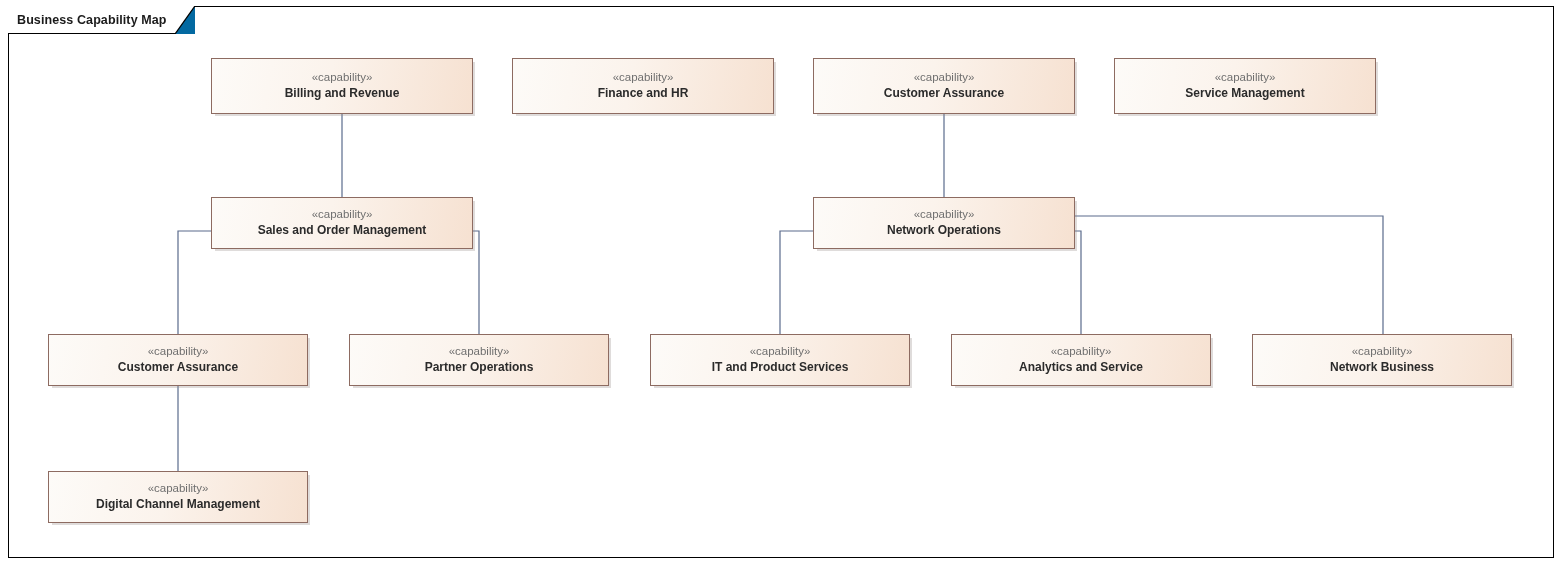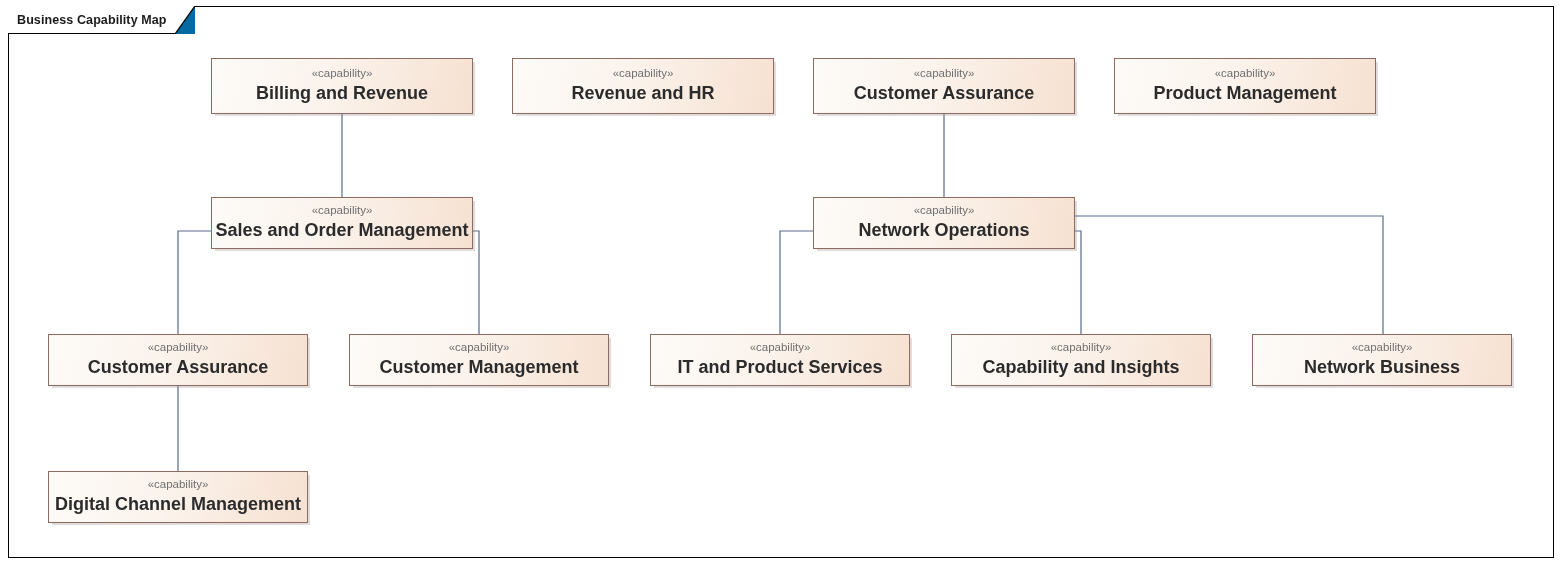--- a/index.html
+++ b/index.html
@@ -86,21 +86,21 @@
     text-align: right;
   }
   .node .stereotype {
     font-size: 11.5px;
     color: #6f6f6f;
     line-height: 1.25;
     font-weight: normal;
     white-space: nowrap;
   }
   .node .node-name {
-    font-size: 18px;
+    font-size: 12px;
     color: #2b2b2b;
     font-weight: bold;
     line-height: 1.3;
     margin-top: 2px;
     white-space: nowrap;
   }
 </style>
 </head>
 <body>
 
@@ -129,53 +129,53 @@
       <path d="M 178,386 L 178,471" fill="none" stroke="#5a6b8c" stroke-width="1.2"></path>
     </svg>
 
   <div id="nodes-layer">
       <div class="node" style="left: 211px; top: 58px; width: 262px; height: 56px;">
         <div class="stereotype">«capability»</div>
         <div class="node-name">Billing and Revenue</div>
       </div>
       <div class="node" style="left: 512px; top: 58px; width: 262px; height: 56px;">
         <div class="stereotype">«capability»</div>
-        <div class="node-name">Revenue and HR</div>
+        <div class="node-name">Finance and HR</div>
       </div>
       <div class="node" style="left: 813px; top: 58px; width: 262px; height: 56px;">
         <div class="stereotype">«capability»</div>
         <div class="node-name">Customer Assurance</div>
       </div>
       <div class="node" style="left: 1114px; top: 58px; width: 262px; height: 56px;">
         <div class="stereotype">«capability»</div>
-        <div class="node-name">Product Management</div>
+        <div class="node-name">Service Management</div>
       </div>
       <div class="node" style="left: 211px; top: 197px; width: 262px; height: 52px;">
         <div class="stereotype">«capability»</div>
         <div class="node-name">Sales and Order Management</div>
       </div>
       <div class="node" style="left: 813px; top: 197px; width: 262px; height: 52px;">
         <div class="stereotype">«capability»</div>
         <div class="node-name">Network Operations</div>
       </div>
       <div class="node" style="left: 48px; top: 334px; width: 260px; height: 52px;">
         <div class="stereotype">«capability»</div>
         <div class="node-name">Customer Assurance</div>
       </div>
       <div class="node" style="left: 349px; top: 334px; width: 260px; height: 52px;">
         <div class="stereotype">«capability»</div>
-        <div class="node-name">Customer Management</div>
+        <div class="node-name">Partner Operations</div>
       </div>
       <div class="node" style="left: 650px; top: 334px; width: 260px; height: 52px;">
         <div class="stereotype">«capability»</div>
         <div class="node-name">IT and Product Services</div>
       </div>
       <div class="node" style="left: 951px; top: 334px; width: 260px; height: 52px;">
         <div class="stereotype">«capability»</div>
-        <div class="node-name">Capability and Insights</div>
+        <div class="node-name">Analytics and Service</div>
       </div>
       <div class="node" style="left: 1252px; top: 334px; width: 260px; height: 52px;">
         <div class="stereotype">«capability»</div>
         <div class="node-name">Network Business</div>
       </div>
       <div class="node" style="left: 48px; top: 471px; width: 260px; height: 52px;">
         <div class="stereotype">«capability»</div>
         <div class="node-name">Digital Channel Management</div>
       </div>
     </div>

